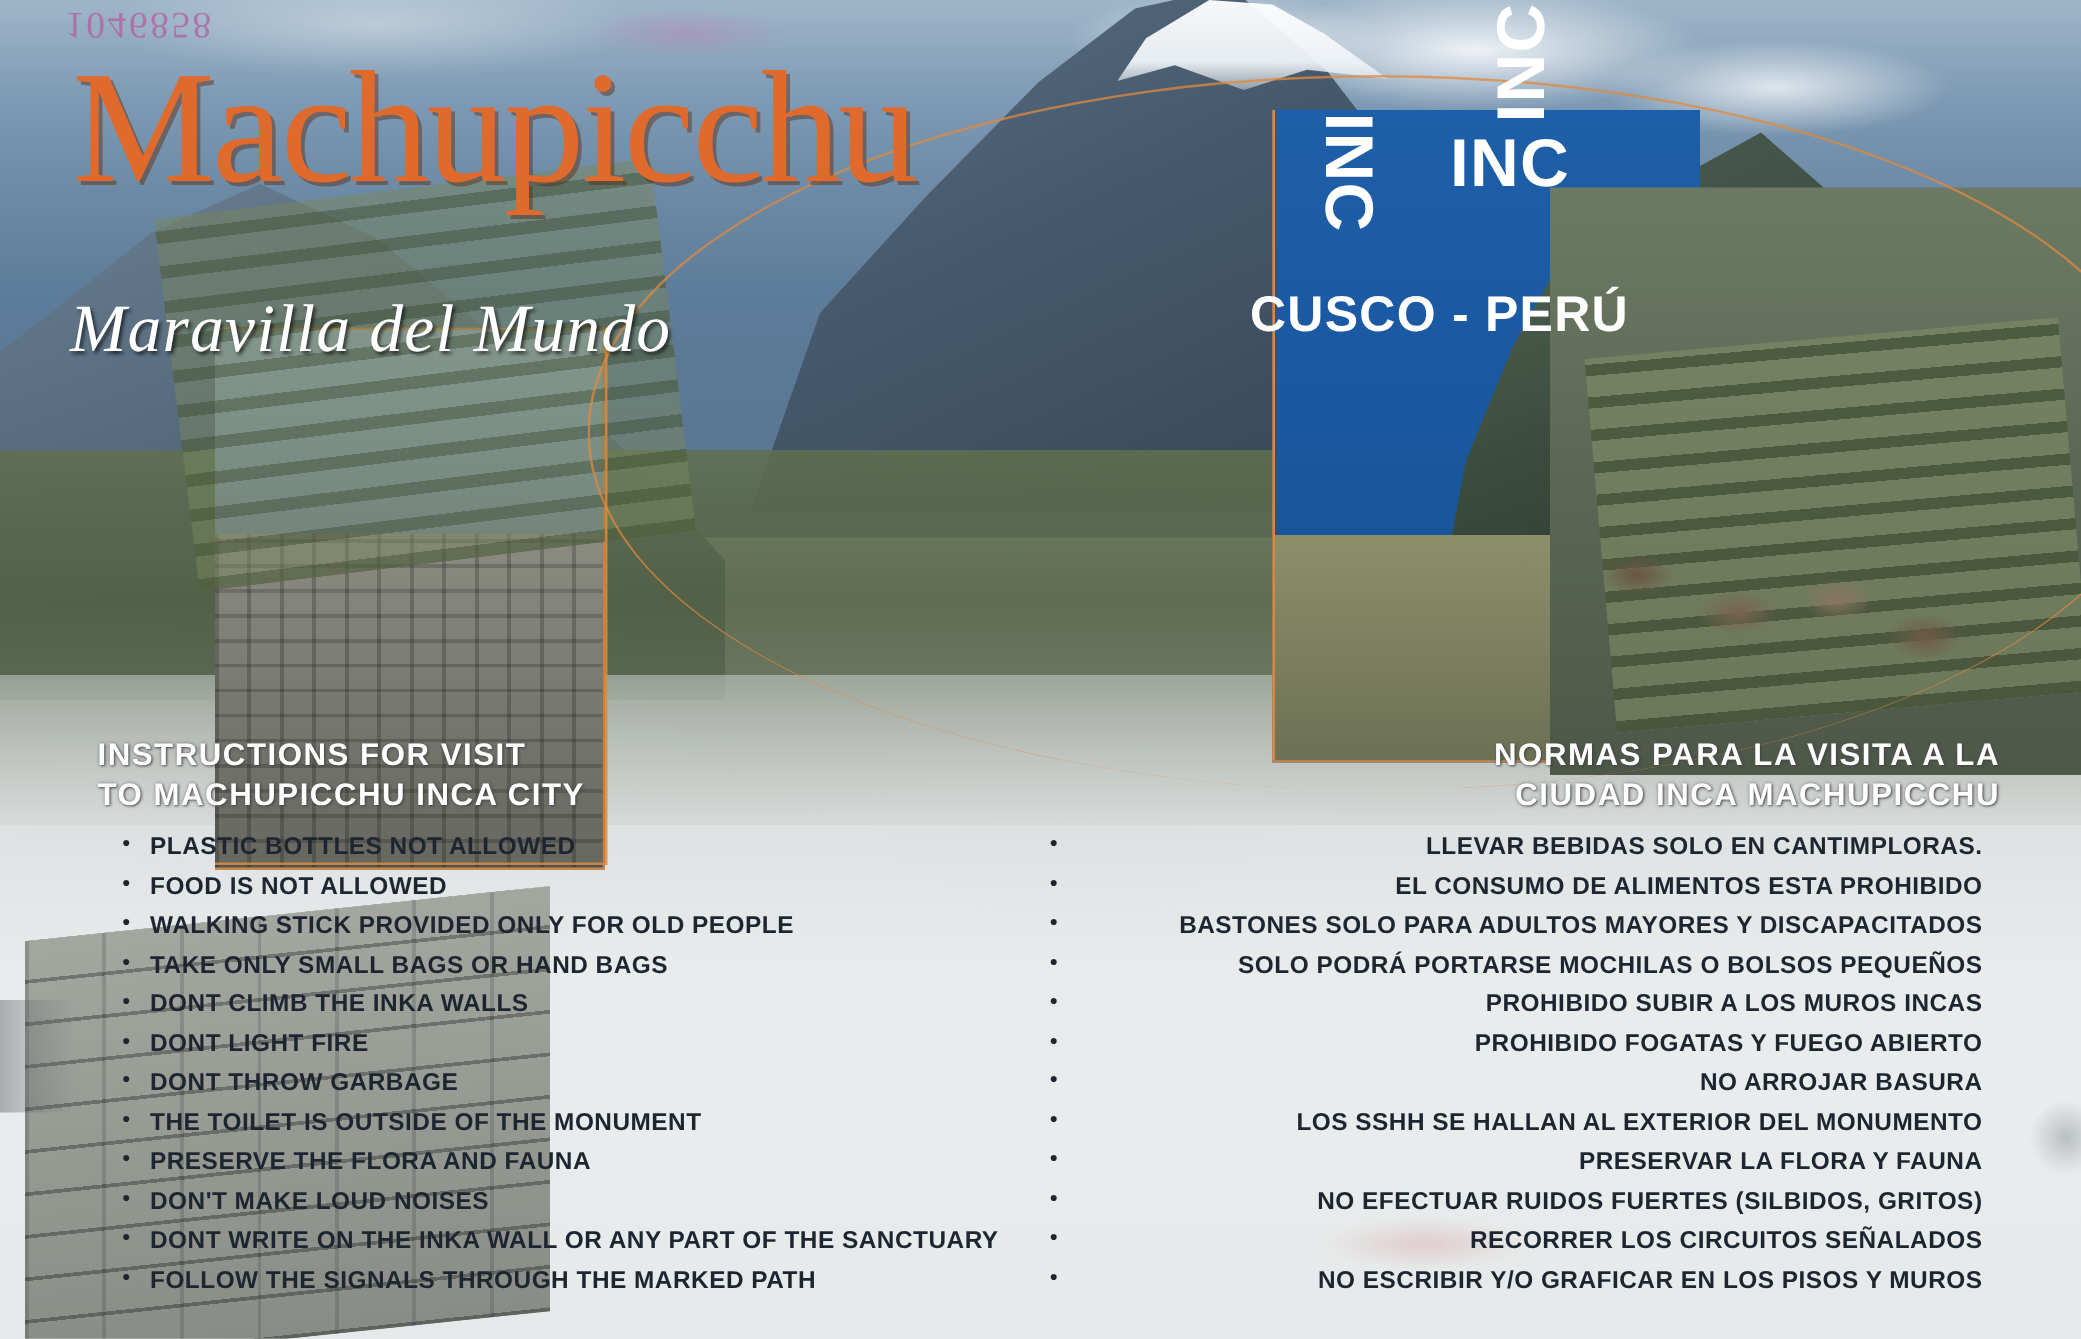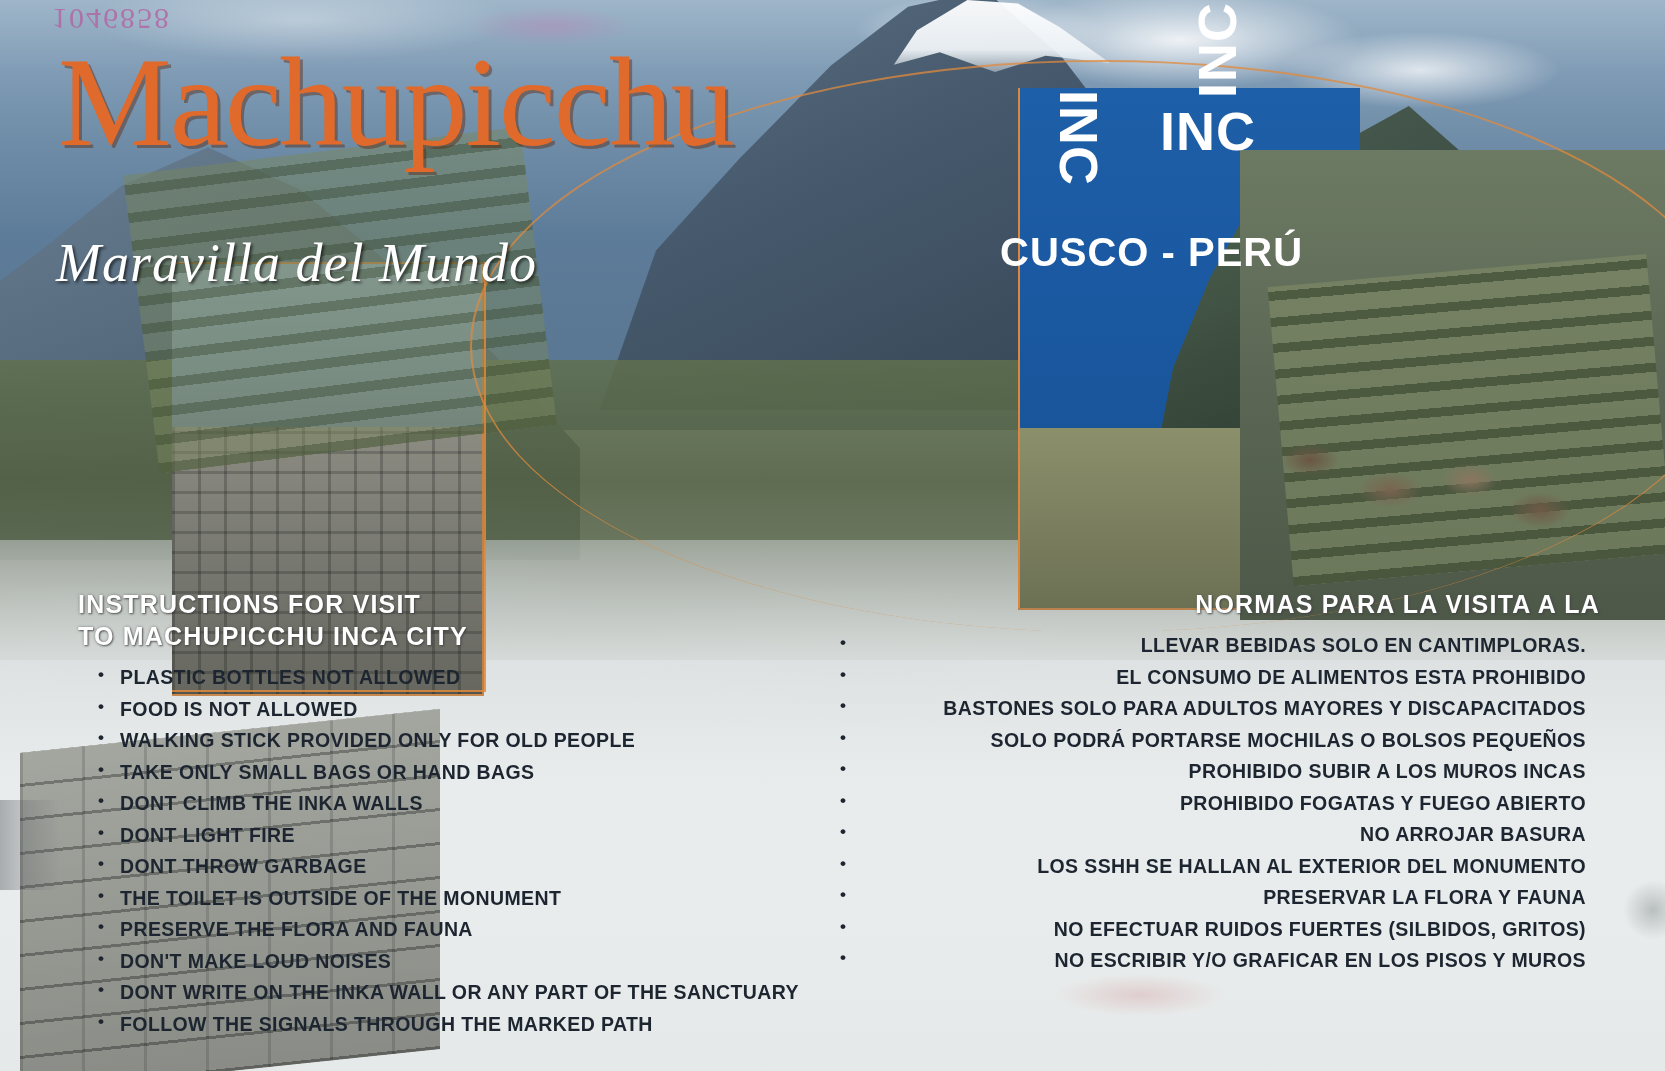--- a/index.html
+++ b/index.html
@@ -402,29 +402,31 @@
       <li>PRESERVE THE FLORA AND FAUNA</li>
       <li>DON'T MAKE LOUD NOISES</li>
       <li>DONT WRITE ON THE INKA WALL OR ANY PART OF THE SANCTUARY</li>
       <li>FOLLOW THE SIGNALS THROUGH THE MARKED PATH</li>
     </ul>
   </div>
 
   <div class="list-block list-es">
     <div class="list-title">
       <span class="ln">NORMAS PARA LA VISITA A LA</span>
+      <span class="ln">CIUDAD INCA MACHUPICCHU</span>
     </div>
     <ul class="rules">
       <li>LLEVAR BEBIDAS SOLO EN CANTIMPLORAS.</li>
       <li>EL CONSUMO DE ALIMENTOS ESTA PROHIBIDO</li>
       <li>BASTONES SOLO PARA ADULTOS MAYORES Y DISCAPACITADOS</li>
       <li>SOLO PODRÁ PORTARSE MOCHILAS O BOLSOS PEQUEÑOS</li>
       <li>PROHIBIDO SUBIR A LOS MUROS INCAS</li>
       <li>PROHIBIDO FOGATAS Y FUEGO ABIERTO</li>
       <li>NO ARROJAR BASURA</li>
       <li>LOS SSHH SE HALLAN AL EXTERIOR DEL MONUMENTO</li>
       <li>PRESERVAR LA FLORA Y FAUNA</li>
       <li>NO EFECTUAR RUIDOS FUERTES (SILBIDOS, GRITOS)</li>
+      <li>RECORRER LOS CIRCUITOS SEÑALADOS</li>
       <li>NO ESCRIBIR Y/O GRAFICAR EN LOS PISOS Y MUROS</li>
     </ul>
   </div>
 
 </div>
 
 </body></html>

